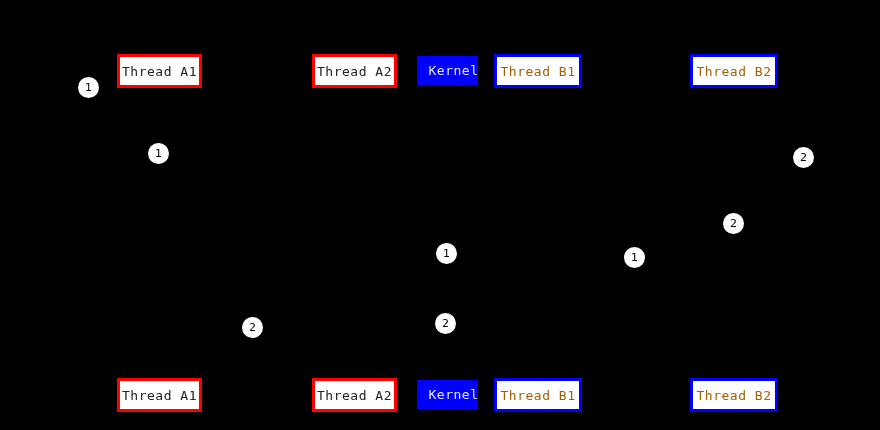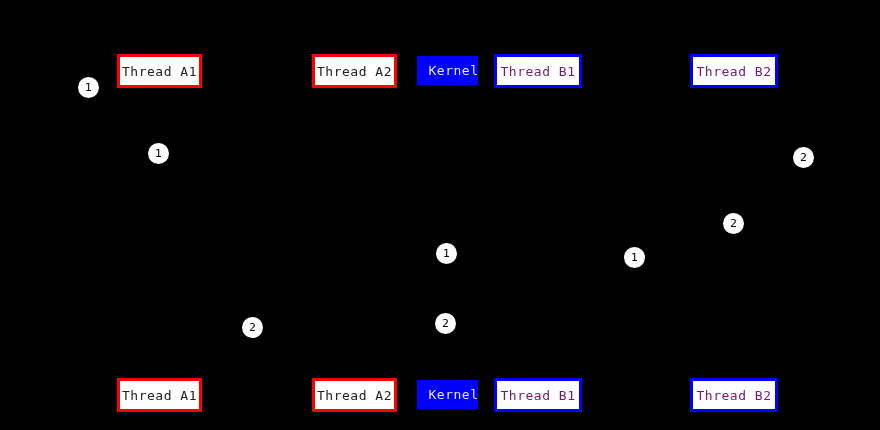--- a/index.html
+++ b/index.html
@@ -51,21 +51,21 @@
     height: 34px;
   }
   .participant.red {
     border: 3px solid #ff0000;
     background: #ffffff;
     color: #222222;
   }
   .participant.blue {
     border: 3px solid #7f1d1d;
     background: #ffffff;
-    color: #701a75;
+    color: #a16207;
   }
   .participant.kernel {
     border: 0;
     background: #0000ff;
     color: #e8e8ff;
     padding-left: 12px;
   }
 
   
   .step {

